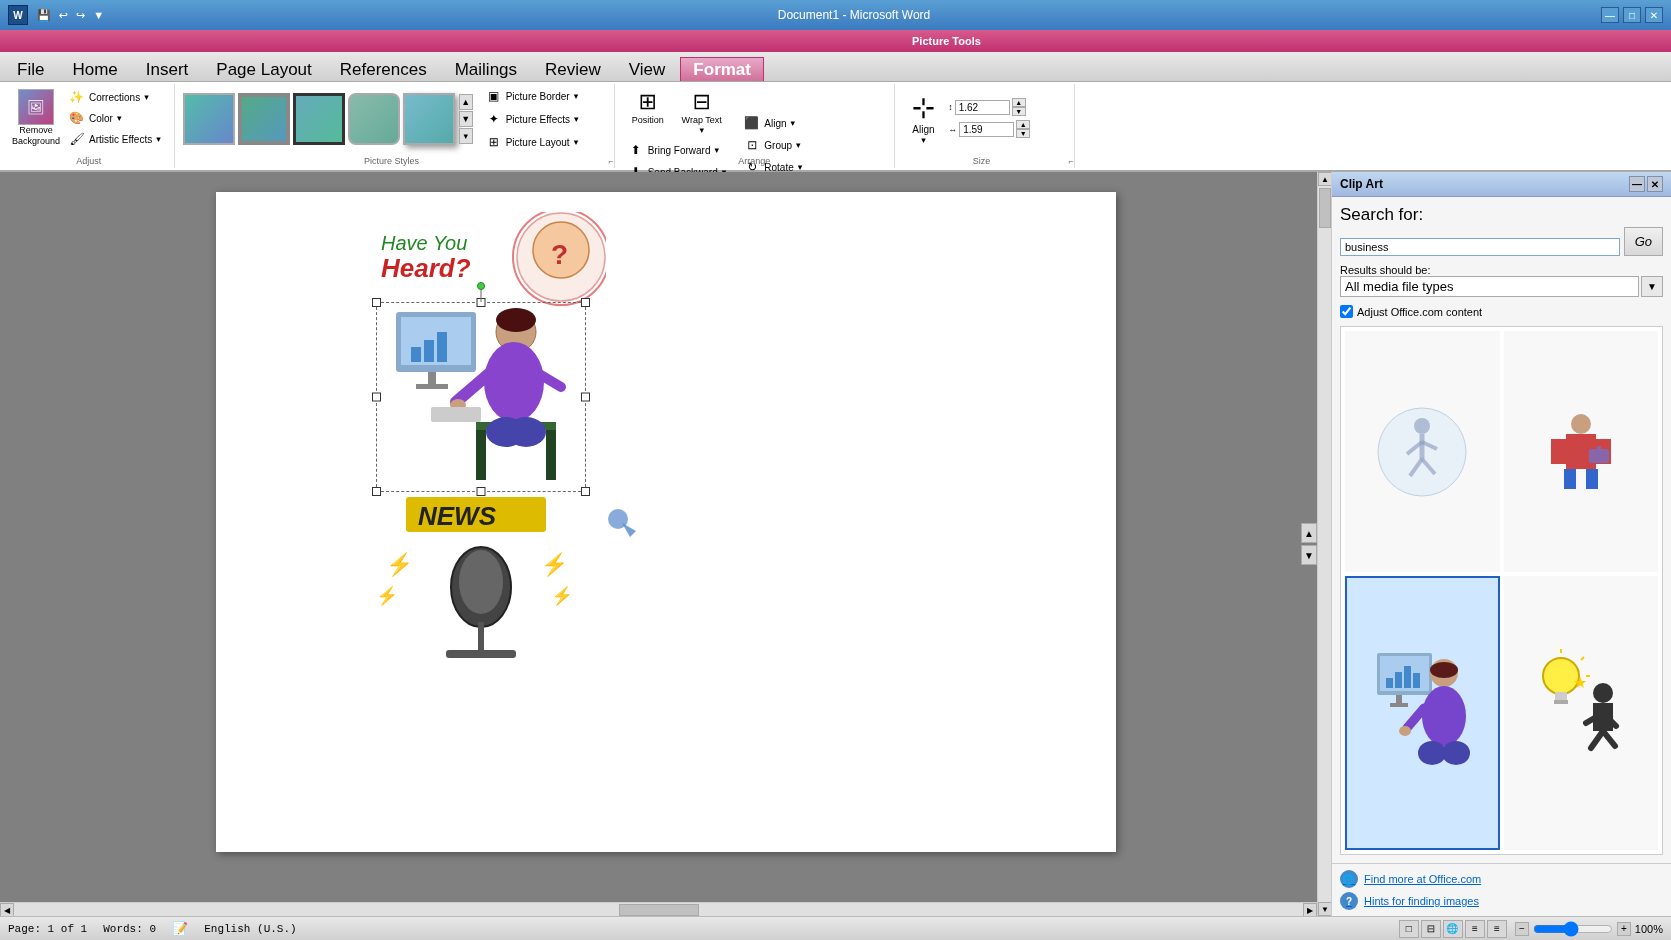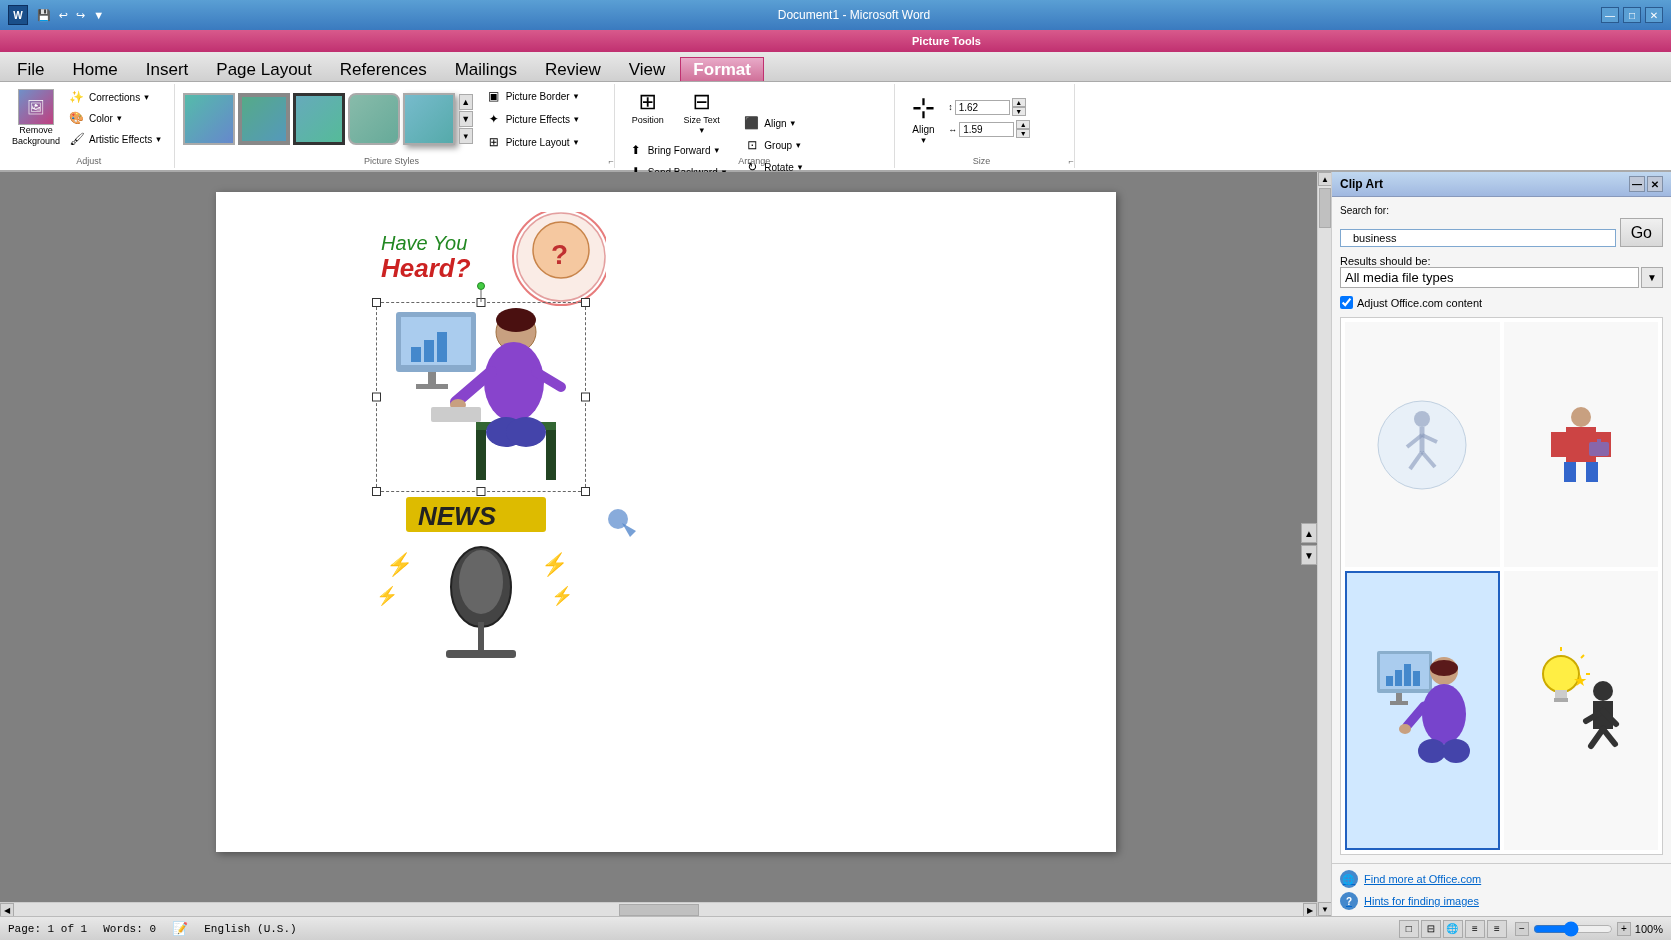--- a/index.html
+++ b/index.html
@@ -179,24 +179,24 @@
       align-items: center;
       justify-content: space-between;
       font-size: 12px;
       font-weight: bold;
       border-bottom: 1px solid #8899bb;
     }
     .panel-controls { display: flex; gap: 2px; }
     .panel-ctrl-btn { width: 16px; height: 16px; background: #c0c8d8; border: 1px solid #8090a8; display: flex; align-items: center; justify-content: center; font-size: 10px; cursor: pointer; }
 
     .panel-content { padding: 8px; display: flex; flex-direction: column; gap: 8px; flex: 1; overflow: hidden; }
-    .panel-label { font-size: 10px; margin-bottom: 2px; }
+    .panel-label { font-size: 17px; margin-bottom: 2px; }
     .search-row { display: flex; gap: 4px; }
-    .search-input { flex: 1; border: 1px solid #7fa8d0; padding: 2px 12px; font-size: 11px; background: white; margin-top: 11px; }
-    .go-btn { padding: 2px 10px; background: linear-gradient(to bottom, #f0f0f0, #d8d8d8); border: 1px solid #aaa; cursor: pointer; font-size: 16px; }
+    .search-input { flex: 1; border: 1px solid #7fa8d0; padding: 2px 4px; font-size: 11px; background: white; margin-top: 11px; }
+    .go-btn { padding: 2px 10px; background: linear-gradient(to bottom, #f0f0f0, #d8d8d8); border: 1px solid #aaa; cursor: pointer; font-size: 13px; font-style: italic; }
     .results-label { font-size: 11px; }
     .results-select { display: flex; gap: 2px; }
     .results-dropdown { flex: 1; border: 1px solid #aaa; padding: 2px 4px; font-size: 13px; background: white; }
     .dropdown-btn { width: 22px; border: 1px solid #aaa; background: #e8e8e8; display: flex; align-items: center; justify-content: center; font-size: 10px; cursor: pointer; }
     .checkbox-row { display: flex; align-items: center; gap: 4px; font-size: 11px; }
     .checkbox-row input { width: 13px; height: 13px; }
 
     
     .clip-grid { display: grid; grid-template-columns: 1fr 1fr; gap: 4px; overflow-y: auto; flex: 1; background: white; border: 1px solid #ccc; padding: 4px; }
     .clip-item { border: 2px solid transparent; display: flex; align-items: center; justify-content: center; cursor: pointer; min-height: 100px; background: #f8f8f8; }
@@ -352,21 +352,21 @@
   <div class="ribbon-group" style="min-width:280px;">
     <div class="ribbon-group-content">
       <div style="display:flex;flex-direction:column;gap:2px;">
         <div style="display:flex;gap:4px;">
           <div style="display:flex;flex-direction:column;align-items:center;width:50px;cursor:pointer;font-size:9px;padding:2px;border:1px solid transparent;">
             <div style="font-size:22px;">⊞</div>
             <span>Position</span>
           </div>
           <div style="display:flex;flex-direction:column;align-items:center;width:50px;cursor:pointer;font-size:9px;padding:2px;border:1px solid transparent;">
             <div style="font-size:22px;">⊟</div>
-            <span>Size Text</span>
+            <span>Wrap Text</span>
             <span style="font-size:9px;">▾</span>
           </div>
         </div>
         <div class="rb-sm-btn">
           <div class="sm-icon">⬆</div>
           <span>Bring Forward</span>
           <span style="font-size:9px;">▾</span>
         </div>
         <div class="rb-sm-btn">
           <div class="sm-icon">⬇</div>

